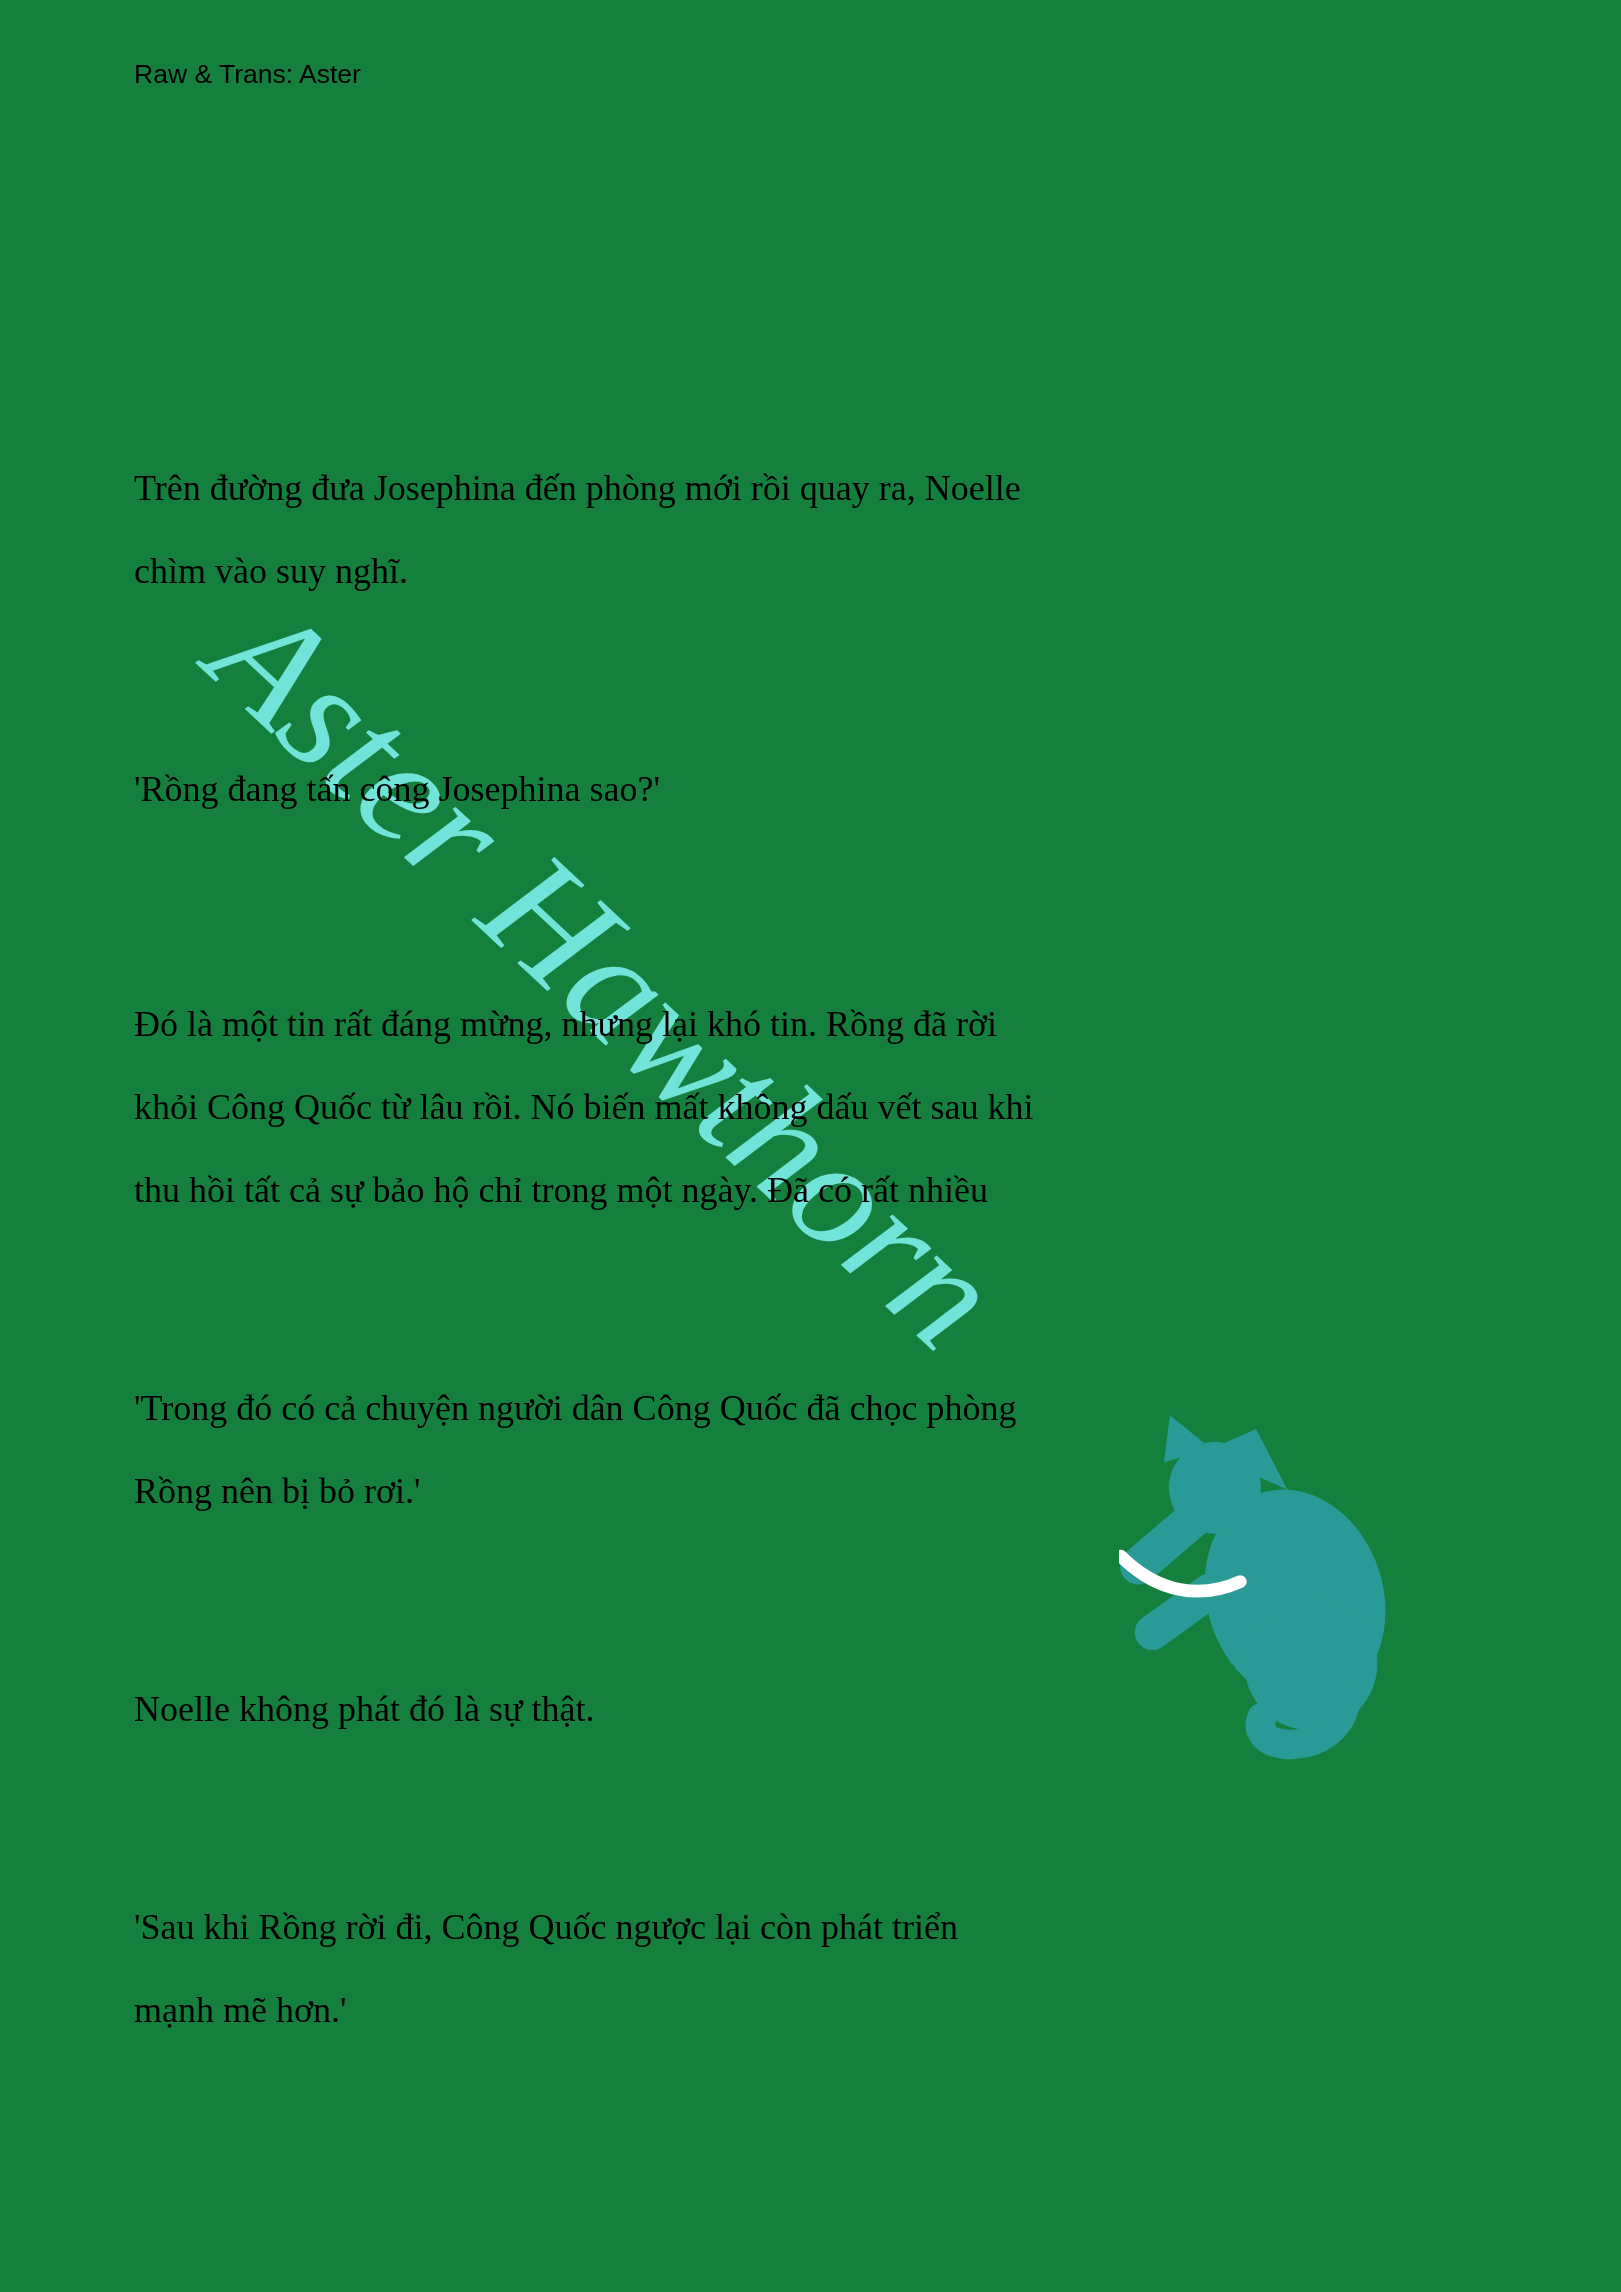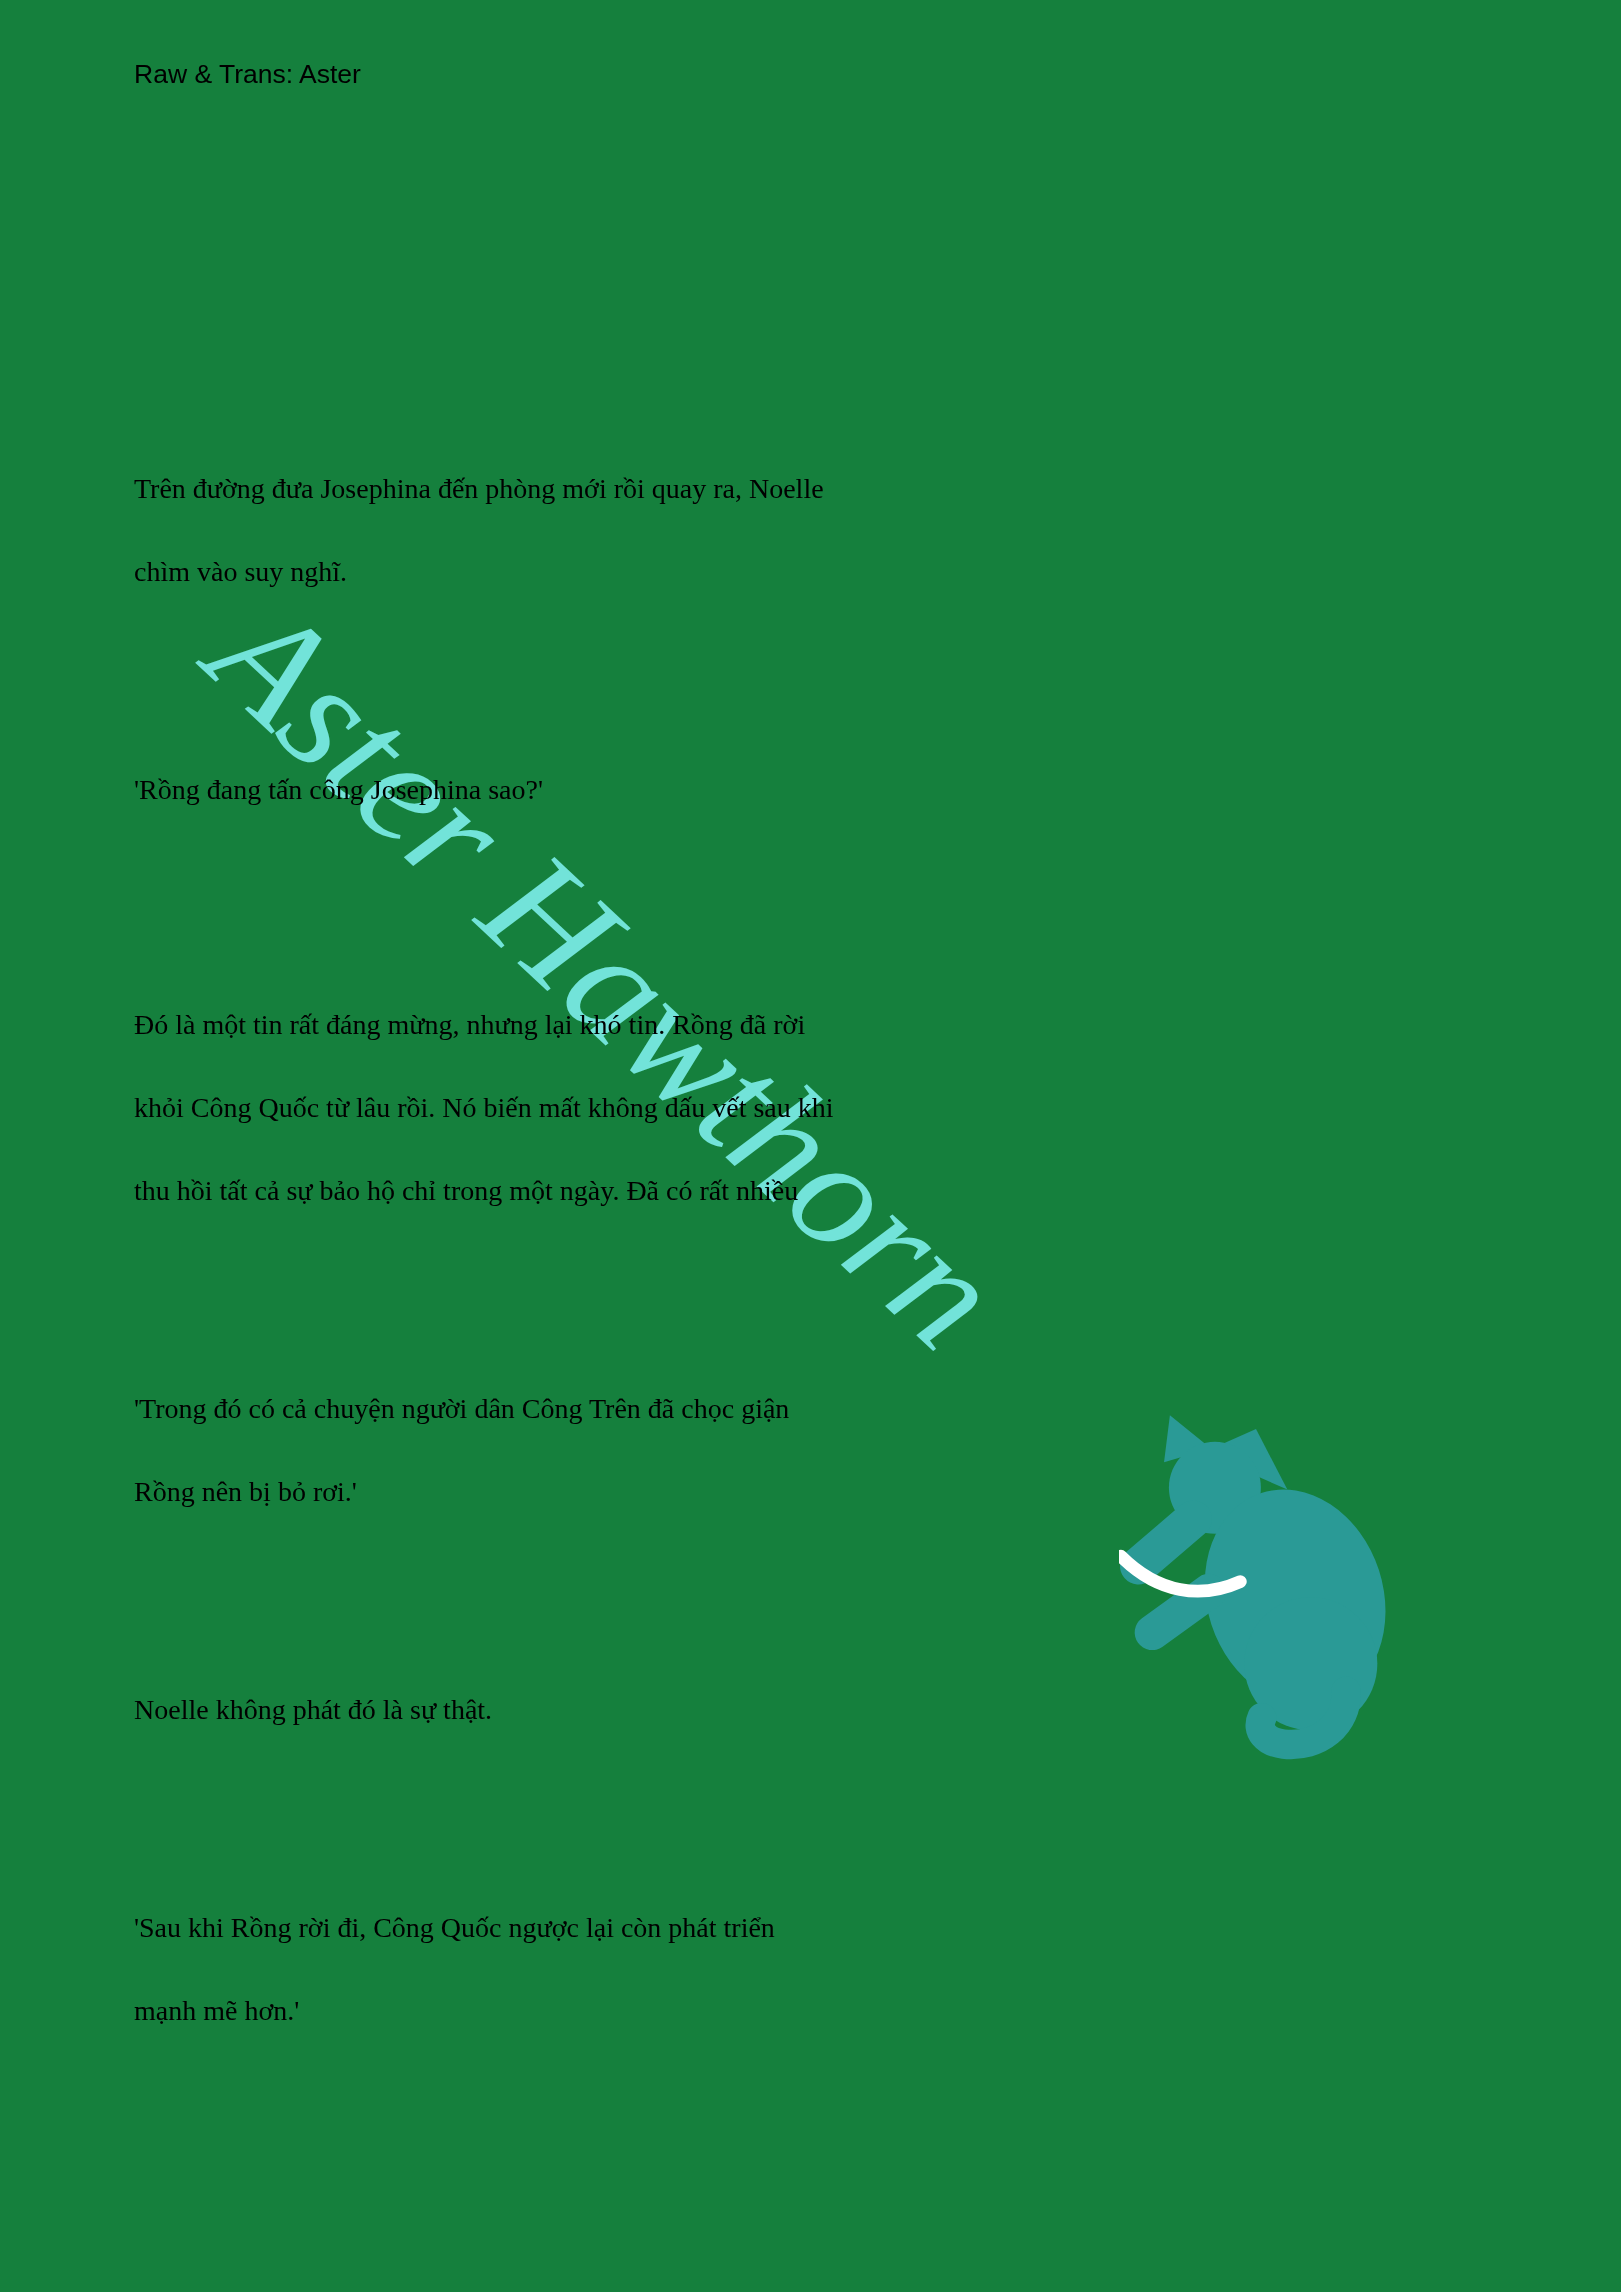--- a/index.html
+++ b/index.html
@@ -33,21 +33,21 @@
     white-space: nowrap;
     z-index: 0;
     opacity: 0.95;
   }
   .content {
     position: absolute;
     left: 134px;
     top: 312px;
     width: 1402px;
     z-index: 1;
-    font-size: 28px;
+    font-size: 36px;
     line-height: 83px;
   }
   .content p { margin: 0 0 135px 0; }
   .content p.sp { margin-bottom: 152px; }
   .line { white-space: nowrap; }
   .cat {
     position: absolute;
     left: 1119px;
     top: 1409px;
     width: 274px;
@@ -75,21 +75,21 @@
       <div class="line">'Rồng đang tấn công Josephina sao?'</div>
     <p></p>
     <p class="sp">
       </p>
       <div class="line">Đó là một tin rất đáng mừng, nhưng lại khó tin. Rồng đã rời</div>
       <div class="line">khỏi Công Quốc từ lâu rồi. Nó biến mất không dấu vết sau khi</div>
       <div class="line">thu hồi tất cả sự bảo hộ chỉ trong một ngày. Đã có rất nhiều</div>
     <p></p>
     <p>
       </p>
-      <div class="line">'Trong đó có cả chuyện người dân Công Trên đã chọc giận</div>
+      <div class="line">'Trong đó có cả chuyện người dân Công Quốc đã chọc phòng</div>
       <div class="line">Rồng nên bị bỏ rơi.'</div>
     <p></p>
     <p>
       </p>
       <div class="line">Noelle không phát đó là sự thật.</div>
     <p></p>
     <p>
       </p>
       <div class="line">'Sau khi Rồng rời đi, Công Quốc ngược lại còn phát triển</div>
       <div class="line">mạnh mẽ hơn.'</div>

